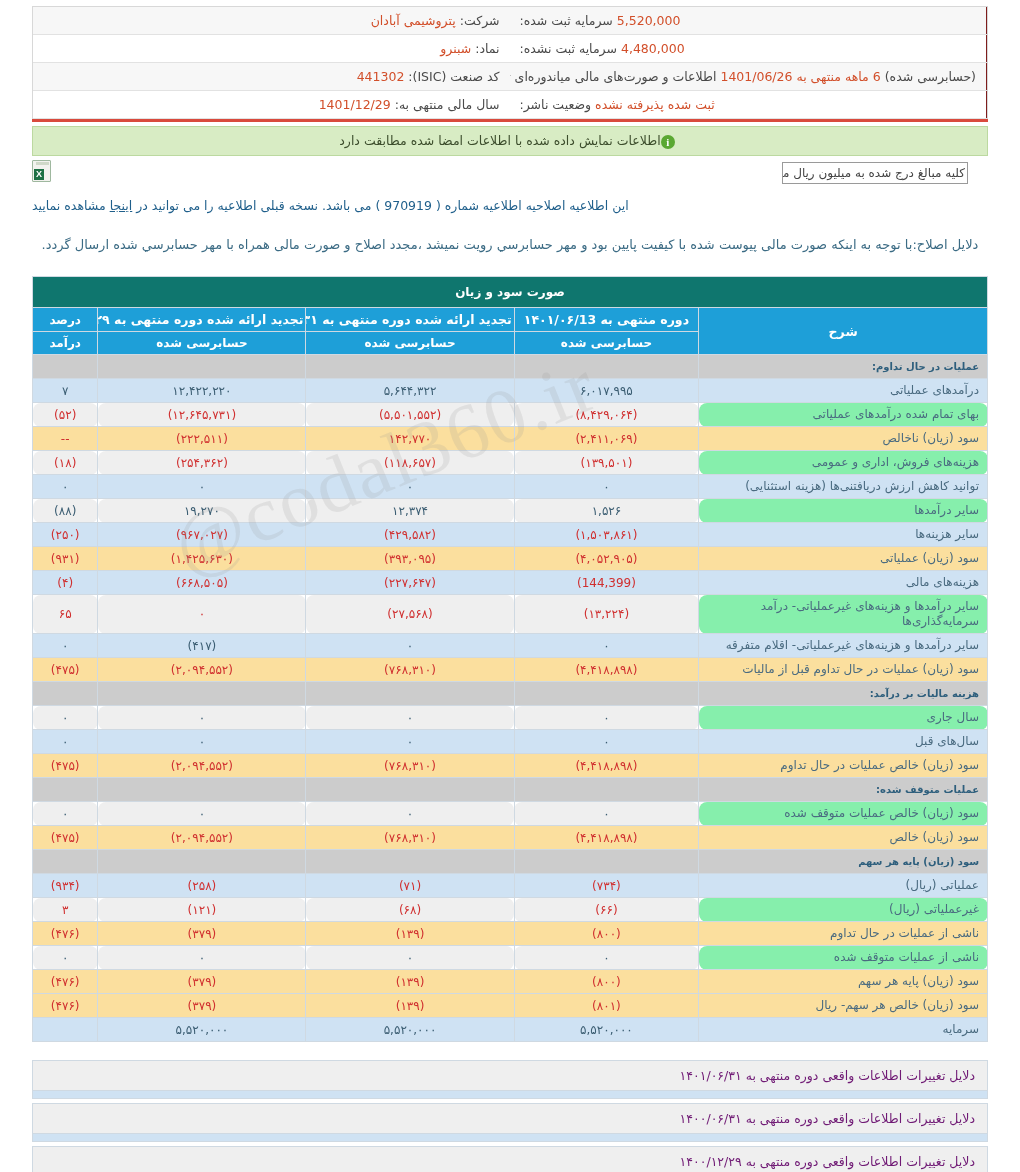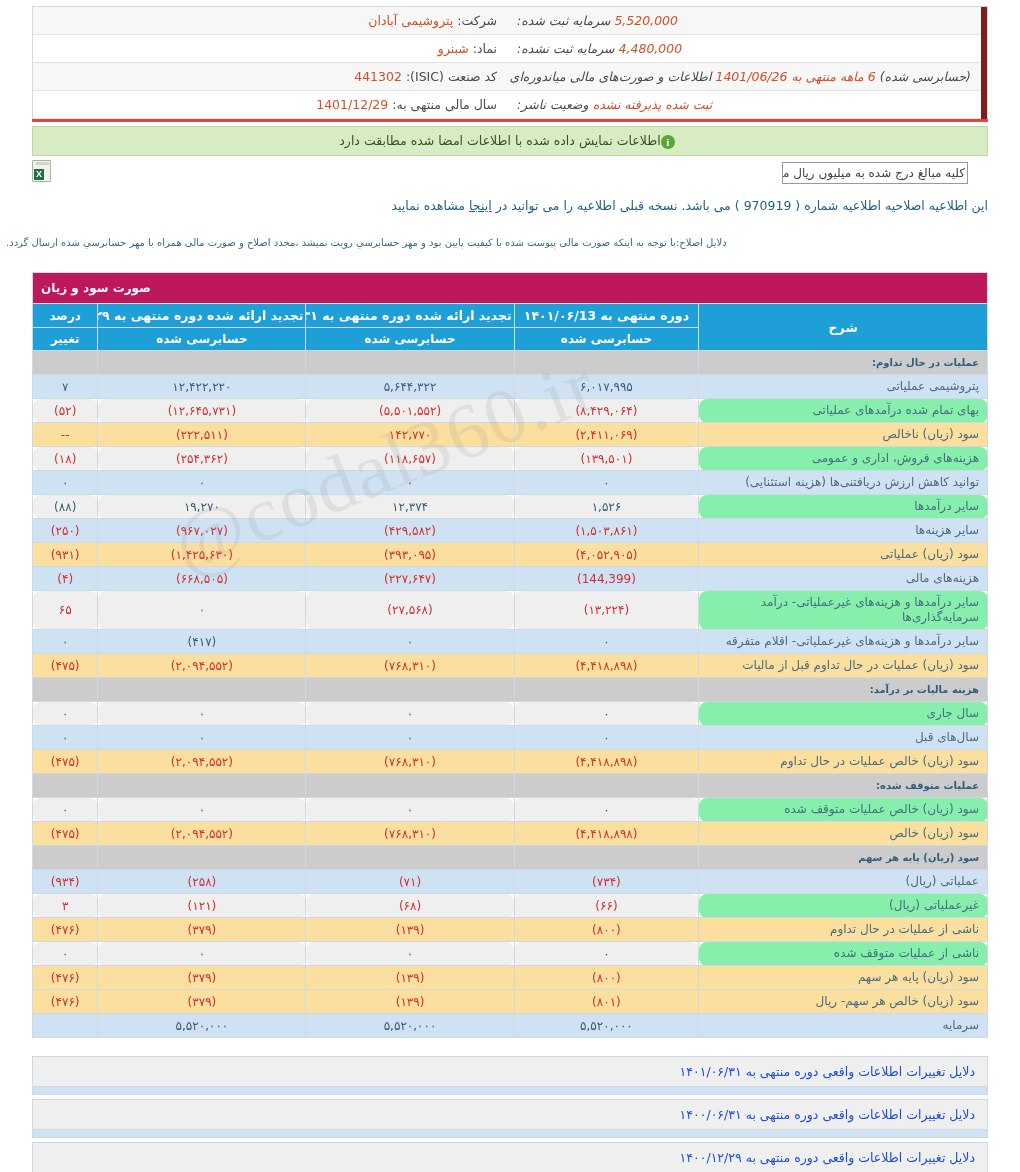--- a/index.html
+++ b/index.html
@@ -40,21 +40,21 @@
     height: 16px;
     font-size: 12.5px;
     color: #555;
     vertical-align: middle;
     white-space: nowrap;
     overflow: hidden;
   }
   table.info tr:nth-child(odd) td { background: #f7f7f7; }
   table.info tr:nth-child(even) td { background: #ffffff; }
   td.lbl-right { text-align: right; width: 50%; }
-  td.lbl-left  { text-align: left;  width: 50%; border-right: 6px solid #7f1d1d; font-style: italic;}
+  td.lbl-left  { text-align: left;  width: 50%; border-right: 1px solid #7f1d1d;}
   .val-red { color: #d24f2a; }
   .lbl-k { color: #4a4a4a; }
 
   .red-rule {
     margin: 0 32px;
     height: 3px;
     background: #d94a3d;
   }
 
   
@@ -132,55 +132,55 @@
     content: "";
     position: absolute;
     right: 1px; top: 1px;
     width: 13px; height: 3px;
     background: #cfd8c8;
   }
 
   
   .amend-line {
     margin: 10px 32px 0 32px;
-    text-align: right;
+    text-align: left;
     font-size: 12.5px;
     color: #1f5f8b;
   }
   .amend-line a {
     color: #1f5f8b;
     text-decoration: underline;
   }
   .reason-line {
     margin: 24px 6px 0 6px;
-    text-align: left;
-    font-size: 10px;
+    text-align: center;
+    font-size: 13px;
     color: #3b6b84;
     white-space: nowrap;
   }
 
   
   .stmt-wrap { margin: 24px 32px 0 32px; }
   table.stmt {
     width: 100%;
     border-collapse: collapse;
     table-layout: fixed;
   }
   table.stmt th, table.stmt td {
     border: 1px solid #cfd9e2;
     padding: 4px 8px;
     font-size: 12px;
     vertical-align: middle;
   }
   .stmt-title th {
-    background: #be185d;
+    background: #0f766e;
     color: #ffffff;
     font-size: 13px;
     font-weight: bold;
-    text-align: left;
+    text-align: center;
     height: 22px;
     border-color: #1e9fd8;
     padding: 5px 12px;
   }
   .hdr1 th, .hdr2 th {
     background: #1e9fd8;
     color: #ffffff;
     font-weight: bold;
     text-align: center;
     border-color: #7fc9e8;
@@ -247,21 +247,21 @@
     border-collapse: collapse;
     table-layout: fixed;
     margin-bottom: 4px;
   }
   table.foot td.f-main {
     border: 1px solid #cfd9e2;
     background: #efefef;
     text-align: right;
     padding: 7px 12px;
     font-size: 12.5px;
-    color: #1d4ed8;
+    color: #701a75;
   }
   table.foot td.f-bar {
     border: 1px solid #cfd9e2;
     background: #cfe2f3;
     height: 7px;
     padding: 0;
   }
 
   
   .watermark {
@@ -374,33 +374,33 @@
           <th class="sharh" rowspan="2">شرح</th>
           <th class="period">دوره منتهی به ۱۴۰۱/۰۶/13</th>
           <th class="period">تجدید ارائه شده دوره منتهی به ۱۴۰۱/۰۶/۳۱</th>
           <th class="period">تجدید ارائه شده دوره منتهی به ۱۴۰۰/۱۲/۲۹</th>
           <th class="pct">درصد</th>
         </tr>
         <tr class="hdr2">
           <th>حسابرسی شده</th>
           <th>حسابرسی شده</th>
           <th>حسابرسی شده</th>
-          <th>تغییر</th>
+          <th>درآمد</th>
         </tr>
       </thead>
       <tbody id="stmt-body">
           <tr class="r-section">
             <td class="desc">عملیات در حال تداوم:</td>
             <td class="num"></td>
             <td class="num"></td>
             <td class="num"></td>
             <td class="num"></td>
           </tr>
           <tr class="r-blue">
-            <td class="desc">پتروشیمی عملیاتی</td>
+            <td class="desc">درآمدهای عملیاتی</td>
             <td class="num">۶,۰۱۷,۹۹۵</td>
             <td class="num">۵,۶۴۴,۳۲۲</td>
             <td class="num">۱۲,۴۲۲,۲۲۰</td>
             <td class="num">۷</td>
           </tr>
           <tr class="r-gray">
             <td class="desc">بهای تمام شده درآمدهای عملیاتی</td>
             <td class="num neg">(۸,۴۲۹,۰۶۴)</td>
             <td class="num neg">(۵,۵۰۱,۵۵۲)</td>
             <td class="num neg">(۱۲,۶۴۵,۷۳۱)</td>

